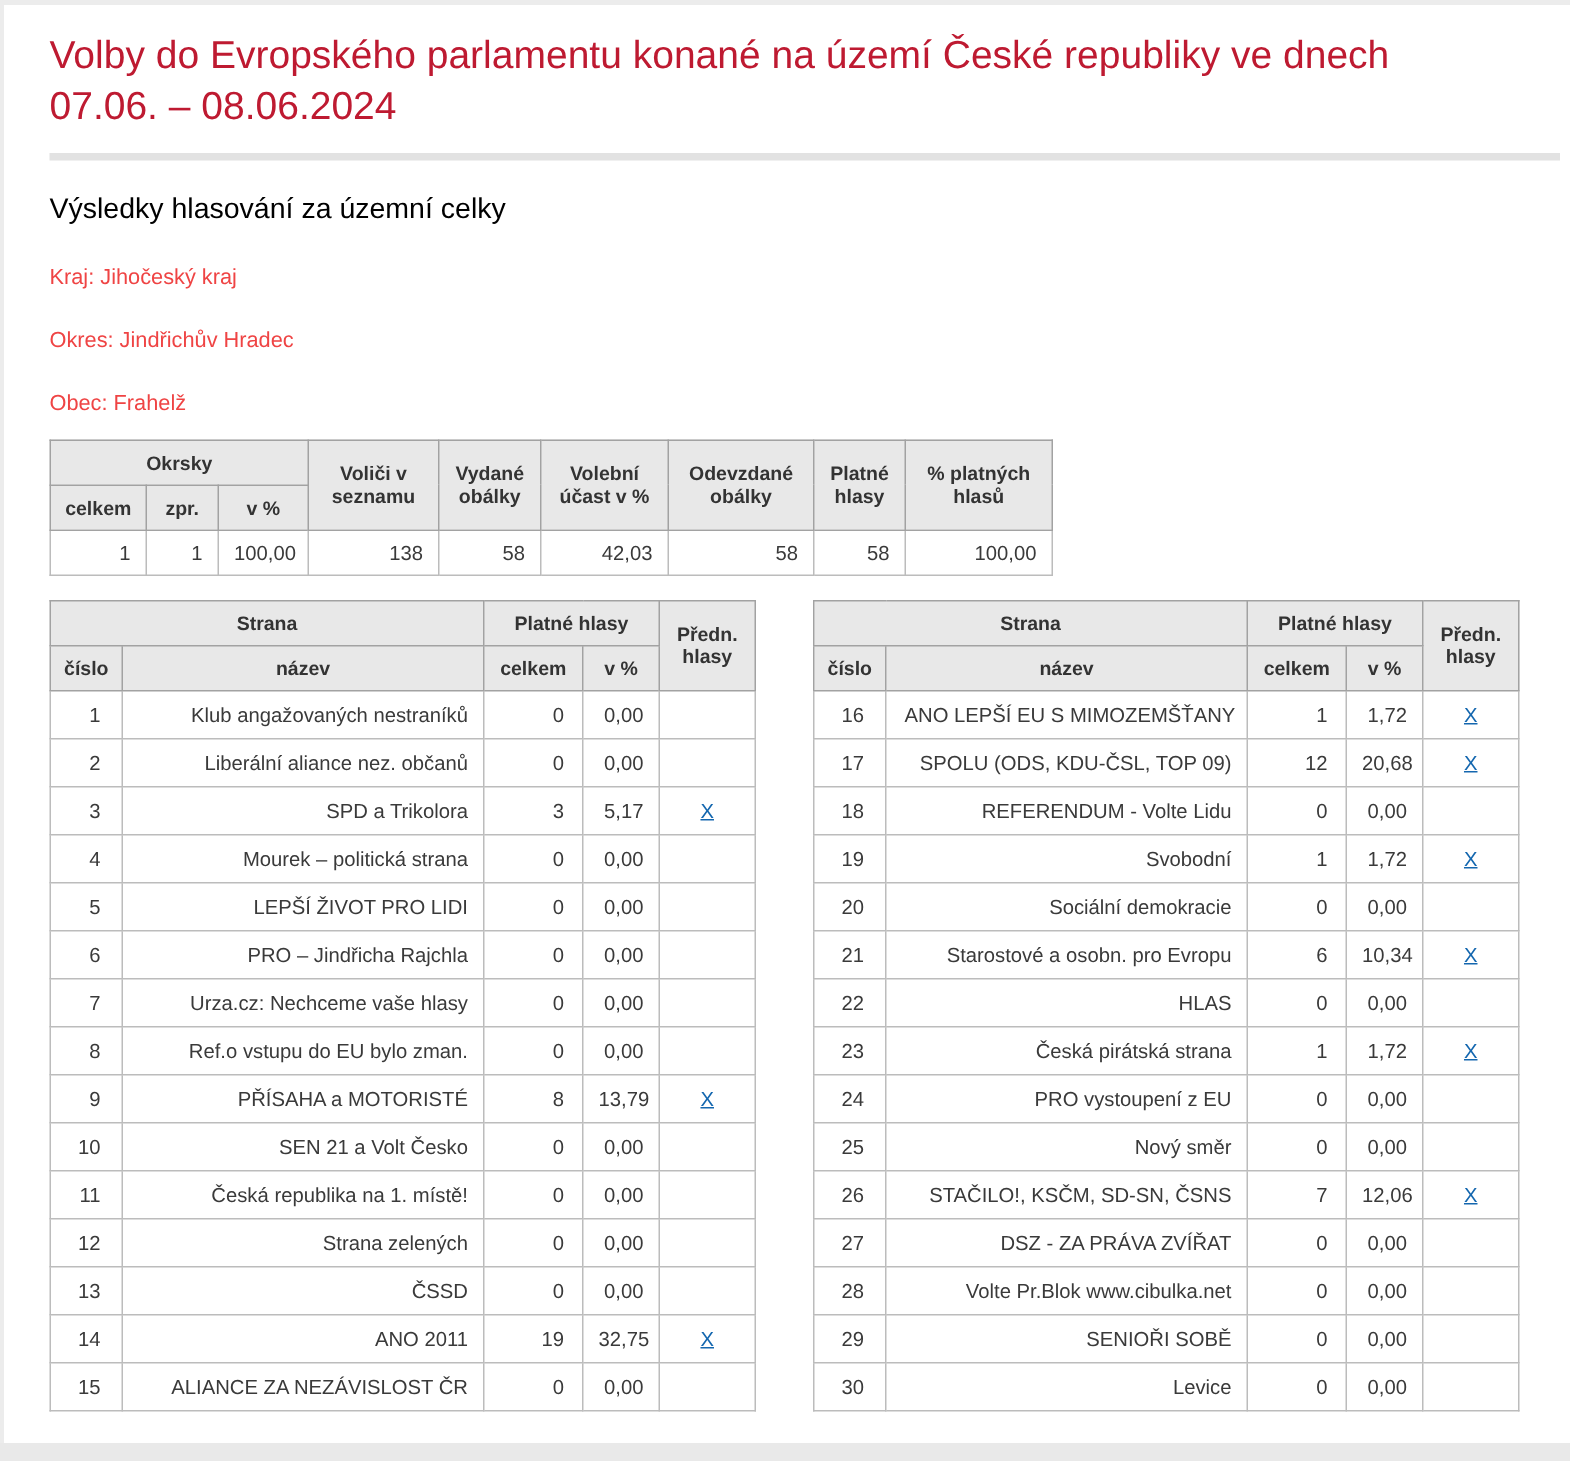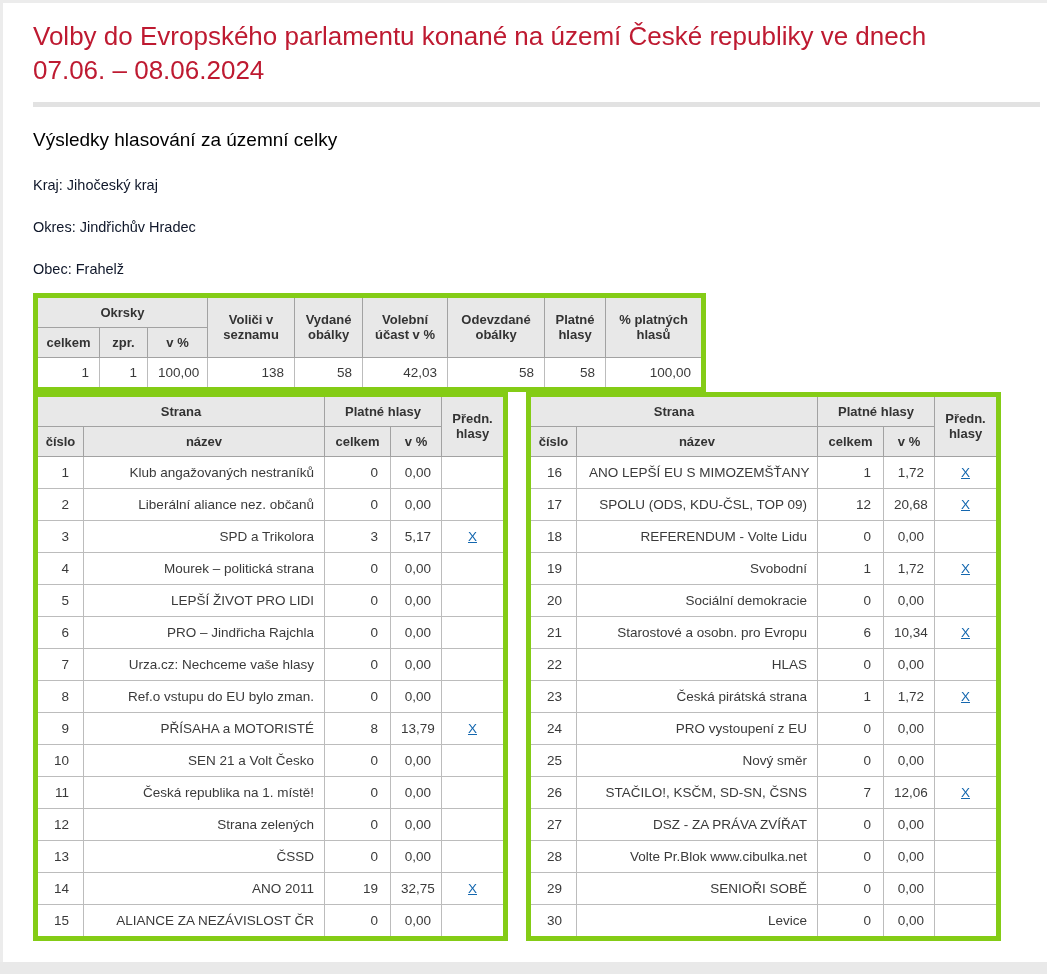--- a/index.html
+++ b/index.html
@@ -29,47 +29,47 @@
     margin: 14px -37px 0 0;
   }
   h2.section {
     font-size: 19px;
     font-weight: normal;
     color: #000000;
     margin: 22px 0 0 0;
   }
   p.meta {
     font-size: 14.5px;
-    color: #0f172a;
+    color: #ef4444;
     margin: 26px 0 0 0;
   }
 
   table { border-collapse: collapse; table-layout: fixed; }
-  table { border: 5px solid #84cc16; }
+  table { border: 1px solid #84cc16; }
   th {
     background: #e8e8e8;
     border: 1px solid #a2a2a2;
     font-size: 13px;
     font-weight: bold;
     color: #333333;
     text-align: center;
     padding: 7px 6px;
     vertical-align: middle;
   }
   td {
     border: 1px solid #bcbcbc;
     font-size: 13.5px;
     color: #3a3a3a;
     background: #ffffff;
   }
 
   .summary { margin-top: 16px; width: 668px; }
   .summary td { text-align: right; padding: 7px 10px; white-space: nowrap; }
 
-  .tables { display: flex; gap: 18px; }
+  .tables { display: flex; gap: 38px; margin-top: 16px; }
   .party { width: 470px; }
   .party td { padding: 8px 10px; white-space: nowrap; }
   .party td.num   { text-align: right; padding-right: 14px; }
   .party td.name  { text-align: right;  padding-left: 12px; overflow: hidden; }
   .party td.votes { text-align: right; padding-right: 12px; }
   .party td.pct   { text-align: right; }
   .party td.pref  { text-align: center; }
   a.pref-link {
     color: #1467af;
     text-decoration: underline;

